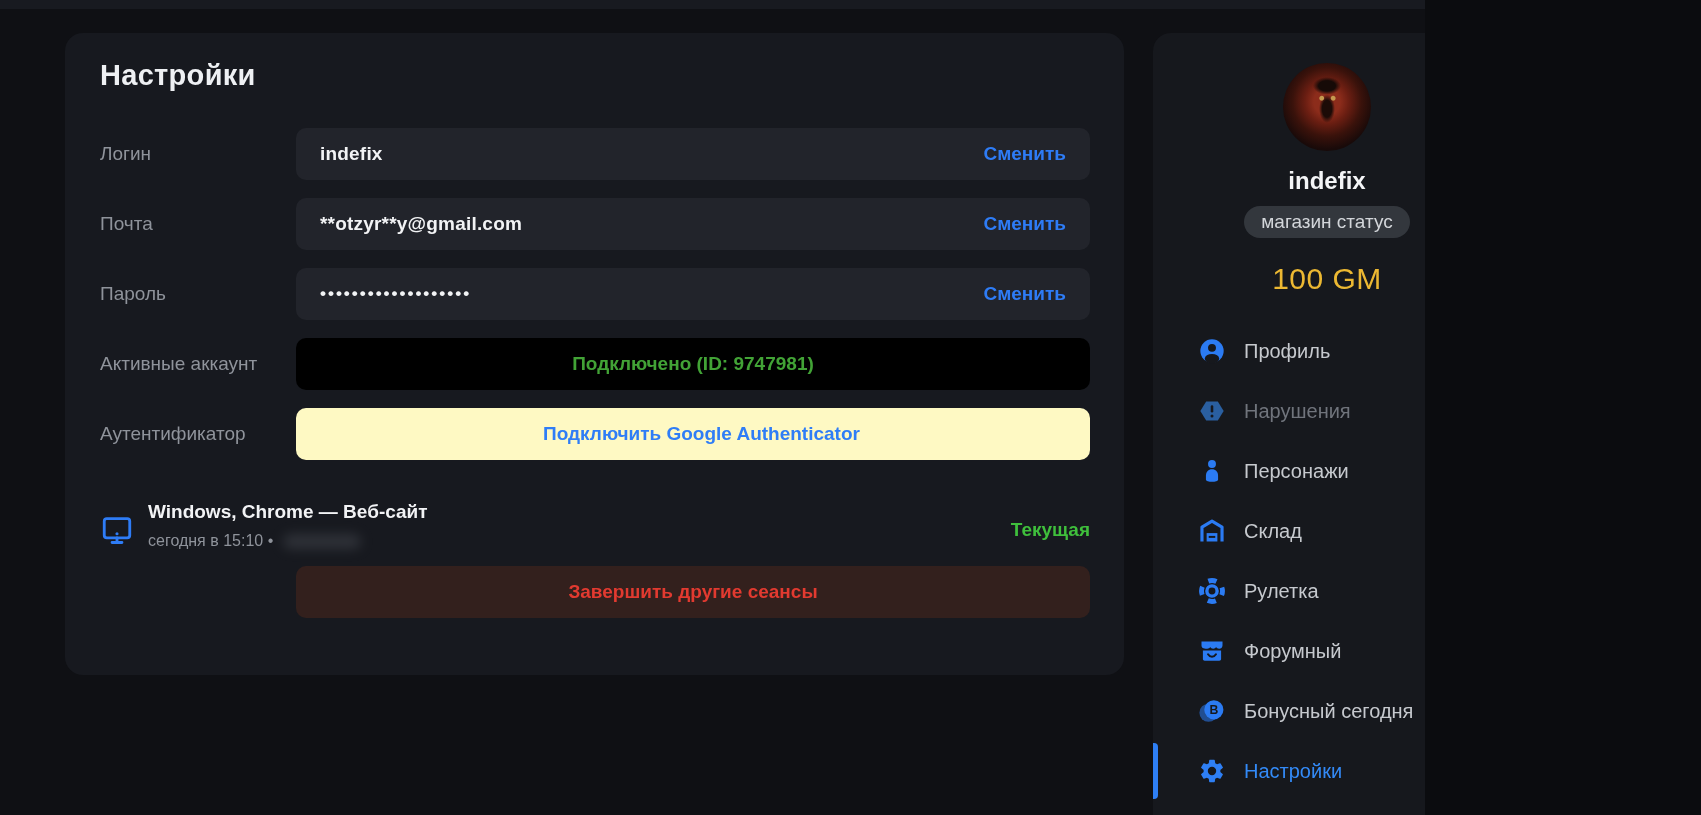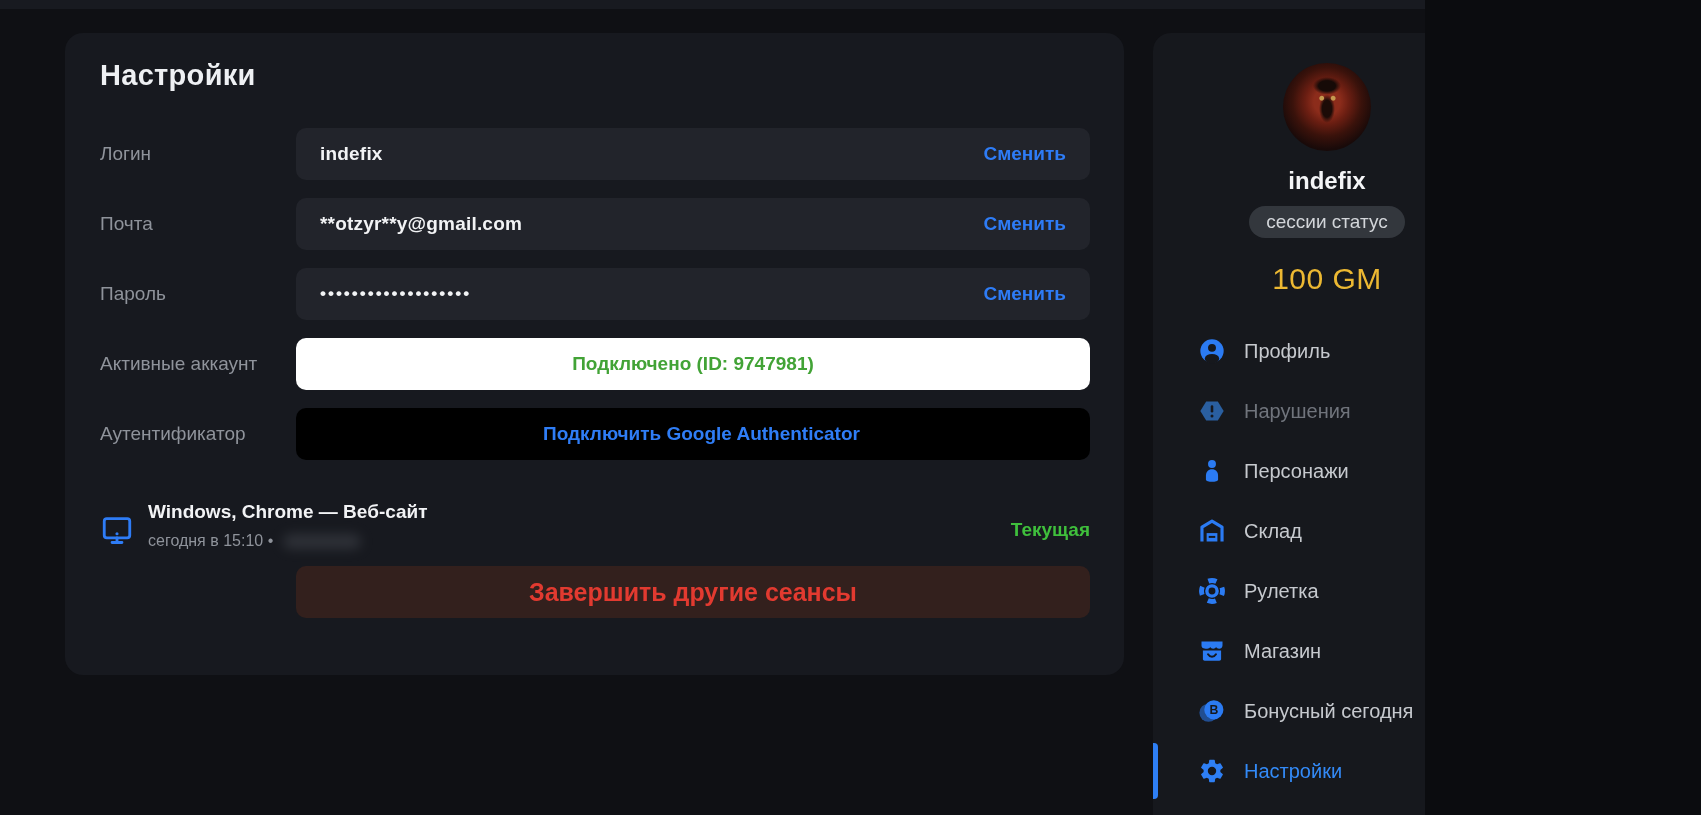--- a/index.html
+++ b/index.html
@@ -15,36 +15,36 @@
   .rows { margin-top:36px; }
   .row { display:flex; align-items:center; margin-bottom:18px; }
   .row-label { width:196px; flex:0 0 196px; font-size:19px; color:#8f939b; }
   .field { flex:1; height:52px; background:#22242b; border-radius:10px;
            display:flex; align-items:center; justify-content:space-between; padding:0 24px; }
   .field-value { font-size:19px; font-weight:bold; color:#f2f3f5; letter-spacing:.2px; }
   .field-value.dots { letter-spacing:2px; font-size:17px; }
   .field-action { font-size:19px; font-weight:bold; color:#2e7cf6; cursor:pointer; }
   .status-box { flex:1; height:52px; border-radius:10px; display:flex; align-items:center; justify-content:center;
                 font-size:19px; font-weight:bold; }
-  .status-box.connected { background:#ffffff; color:#42a336; }
-  .status-box.auth { background:#000000; color:#2f7df6; cursor:pointer;padding-left:17px; }
+  .status-box.connected { background:#000000; color:#42a336; }
+  .status-box.auth { background:#fef9c3; color:#2f7df6; cursor:pointer;padding-left:17px; }
 
   .session-row { display:flex; align-items:flex-start; margin-top:36px; }
   .session-row .row-label { padding-top:30px; }
   .session-body { flex:1; display:flex; align-items:flex-start; }
   .monitor-icon { color:#2e7cf6; margin-top:17px; flex:0 0 34px; }
   .session-texts { margin-left:14px; margin-top:5px; flex:1; }
   .session-title { font-size:19px; font-weight:bold; color:#f2f3f5; }
   .session-sub { margin-top:9px; font-size:16px; color:#8f939b; display:flex; align-items:center; }
   .redacted { display:inline-block; width:78px; height:15px; margin-left:10px; border-radius:8px;
               background:#43464d; filter:blur(6px); opacity:.55; }
   .session-badge { margin-top:23px; font-size:19px; font-weight:bold; color:#3fbf3c; }
   .terminate-btn { margin:16px 0 0 196px; height:52px; background:#33201d; border-radius:10px;
                    display:flex; align-items:center; justify-content:center;
-                   font-size:25px; font-weight:bold; color:#e23a30; cursor:pointer; }
+                   font-size:19px; font-weight:bold; color:#e23a30; cursor:pointer; }
 
   
   .sidebar { position:absolute; left:1153px; top:33px; width:348px; height:782px;
              background:#16181d; border-radius:18px 18px 0 0; text-align:center; }
   .avatar { width:88px; height:88px; border-radius:50%; margin:30px auto 0; overflow:hidden;
             background:
               radial-gradient(circle at 44% 40%, #c59a4f 0 2.6%, rgba(0,0,0,0) 4%),
               radial-gradient(circle at 57% 40%, #c59a4f 0 2.6%, rgba(0,0,0,0) 4%),
               radial-gradient(ellipse 16% 10% at 50% 26%, #160a07 0 60%, rgba(0,0,0,0) 100%),
               radial-gradient(ellipse 9% 16% at 50% 52%, #1c0b07 0 60%, rgba(0,0,0,0) 100%),
@@ -132,21 +132,21 @@
         </div>
       </div>
 
       <div class="terminate-btn">Завершить другие сеансы</div>
     </div>
   </div>
 
   <div class="sidebar">
     <div class="avatar"></div>
     <div class="profile-name">indefix</div>
-    <div><span class="status-pill">сессии статус</span></div>
+    <div><span class="status-pill">магазин статус</span></div>
     <div class="balance">100 GM</div>
 
     <div class="menu">
 
       <div class="menu-item">
         <span class="mi-icon">
           <svg width="28" height="28" viewBox="0 0 24 24">
             <circle cx="12" cy="12" r="10" fill="currentColor"></circle>
             <circle cx="12" cy="9.3" r="3.4" fill="#16181d"></circle>
             <ellipse cx="12" cy="18.6" rx="6.2" ry="4.1" fill="#16181d"></ellipse>
@@ -198,21 +198,21 @@
       </div>
 
       <div class="menu-item">
         <span class="mi-icon">
           <svg width="28" height="28" viewBox="0 0 24 24">
             <path d="M3 3.8h18v3.4c0 1.6-1.3 2.9-2.9 2.9-1.1 0-2.1-.6-2.6-1.5-.5.9-1.4 1.5-2.5 1.5s-2-.6-2.5-1.5c-.5.9-1.5 1.5-2.6 1.5C4.3 10.1 3 8.8 3 7.2z" fill="currentColor"></path>
             <path d="M4.2 11.6h15.6v7.2c0 .8-.7 1.5-1.5 1.5H5.7c-.8 0-1.5-.7-1.5-1.5z" fill="currentColor"></path>
             <path d="M8.6 14.8c.8 1.3 2 2.1 3.4 2.1s2.6-.8 3.4-2.1" stroke="#16181d" stroke-width="1.7" fill="none" stroke-linecap="round"></path>
           </svg>
         </span>
-        <span>Магазин</span>
+        <span>Форумный</span>
       </div>
 
       <div class="menu-item">
         <span class="mi-icon">
           <svg width="28" height="28" viewBox="0 0 24 24">
             <circle cx="9" cy="13.5" r="7.8" fill="currentColor" opacity=".55"></circle>
             <circle cx="13.6" cy="11" r="8.2" fill="currentColor"></circle>
             <text x="13.6" y="14.6" font-size="10.5" font-weight="bold" text-anchor="middle" fill="#16181d" font-family="Liberation Sans, sans-serif">B</text>
           </svg>
         </span>

